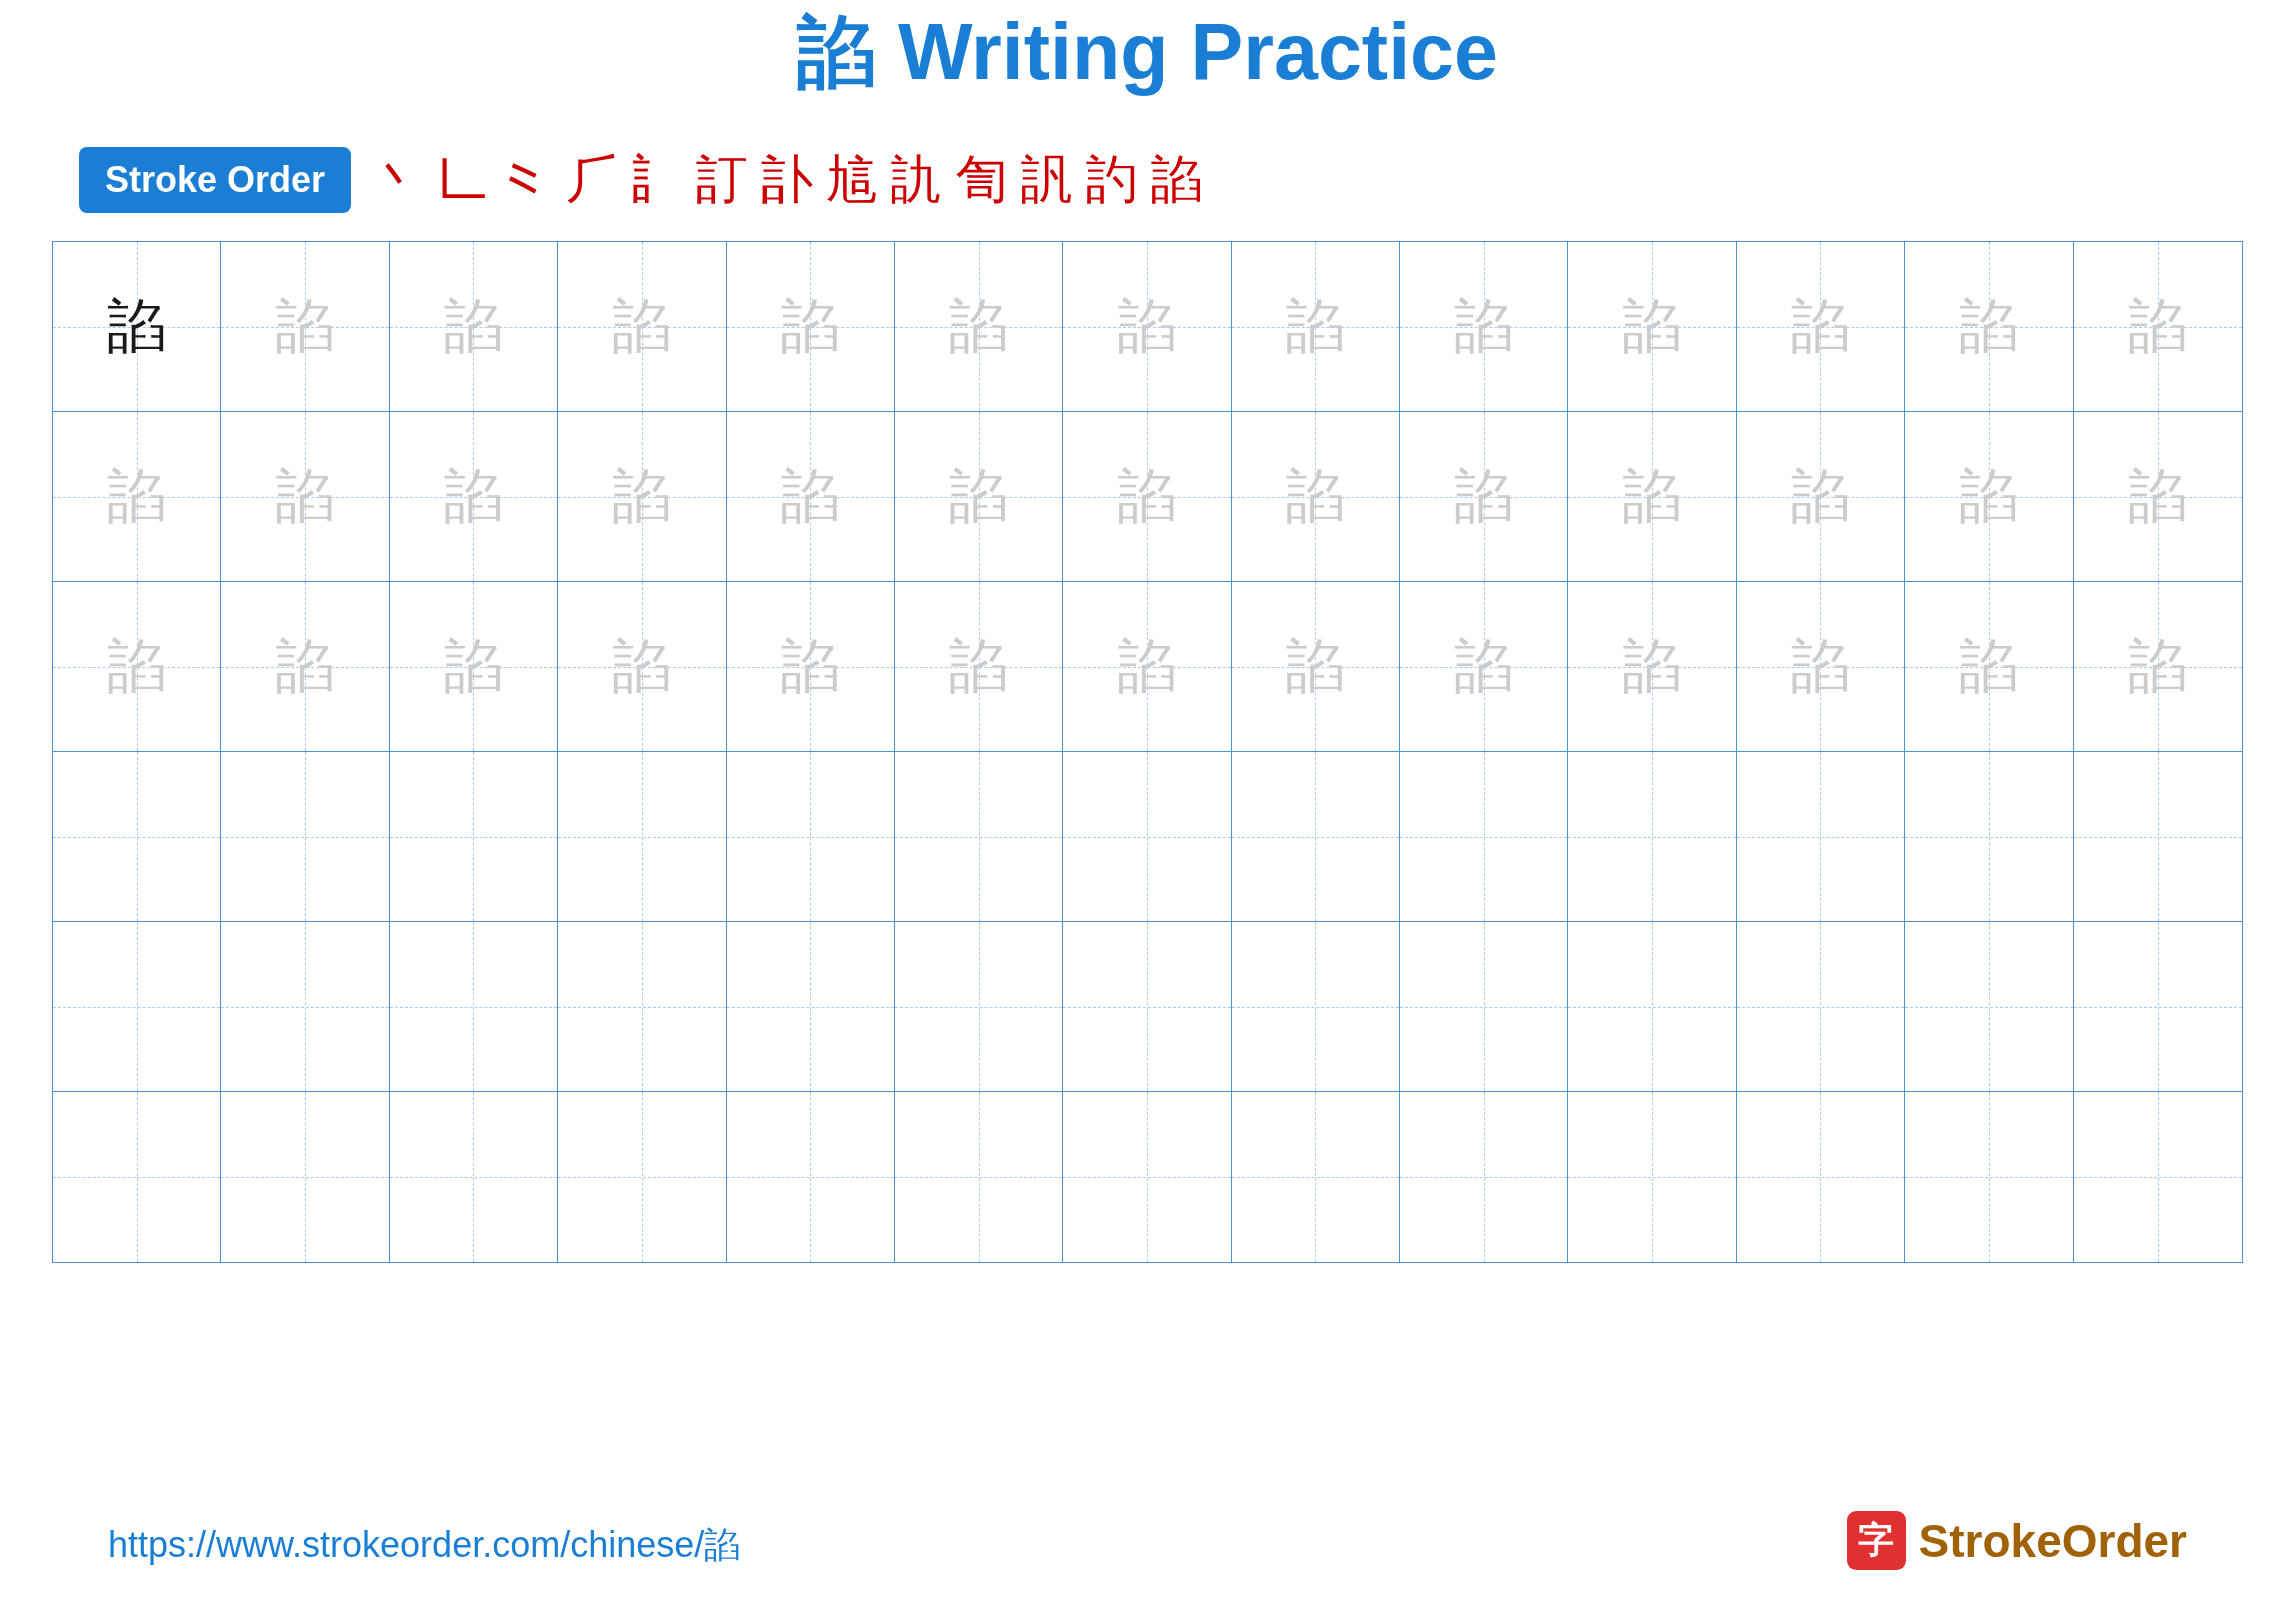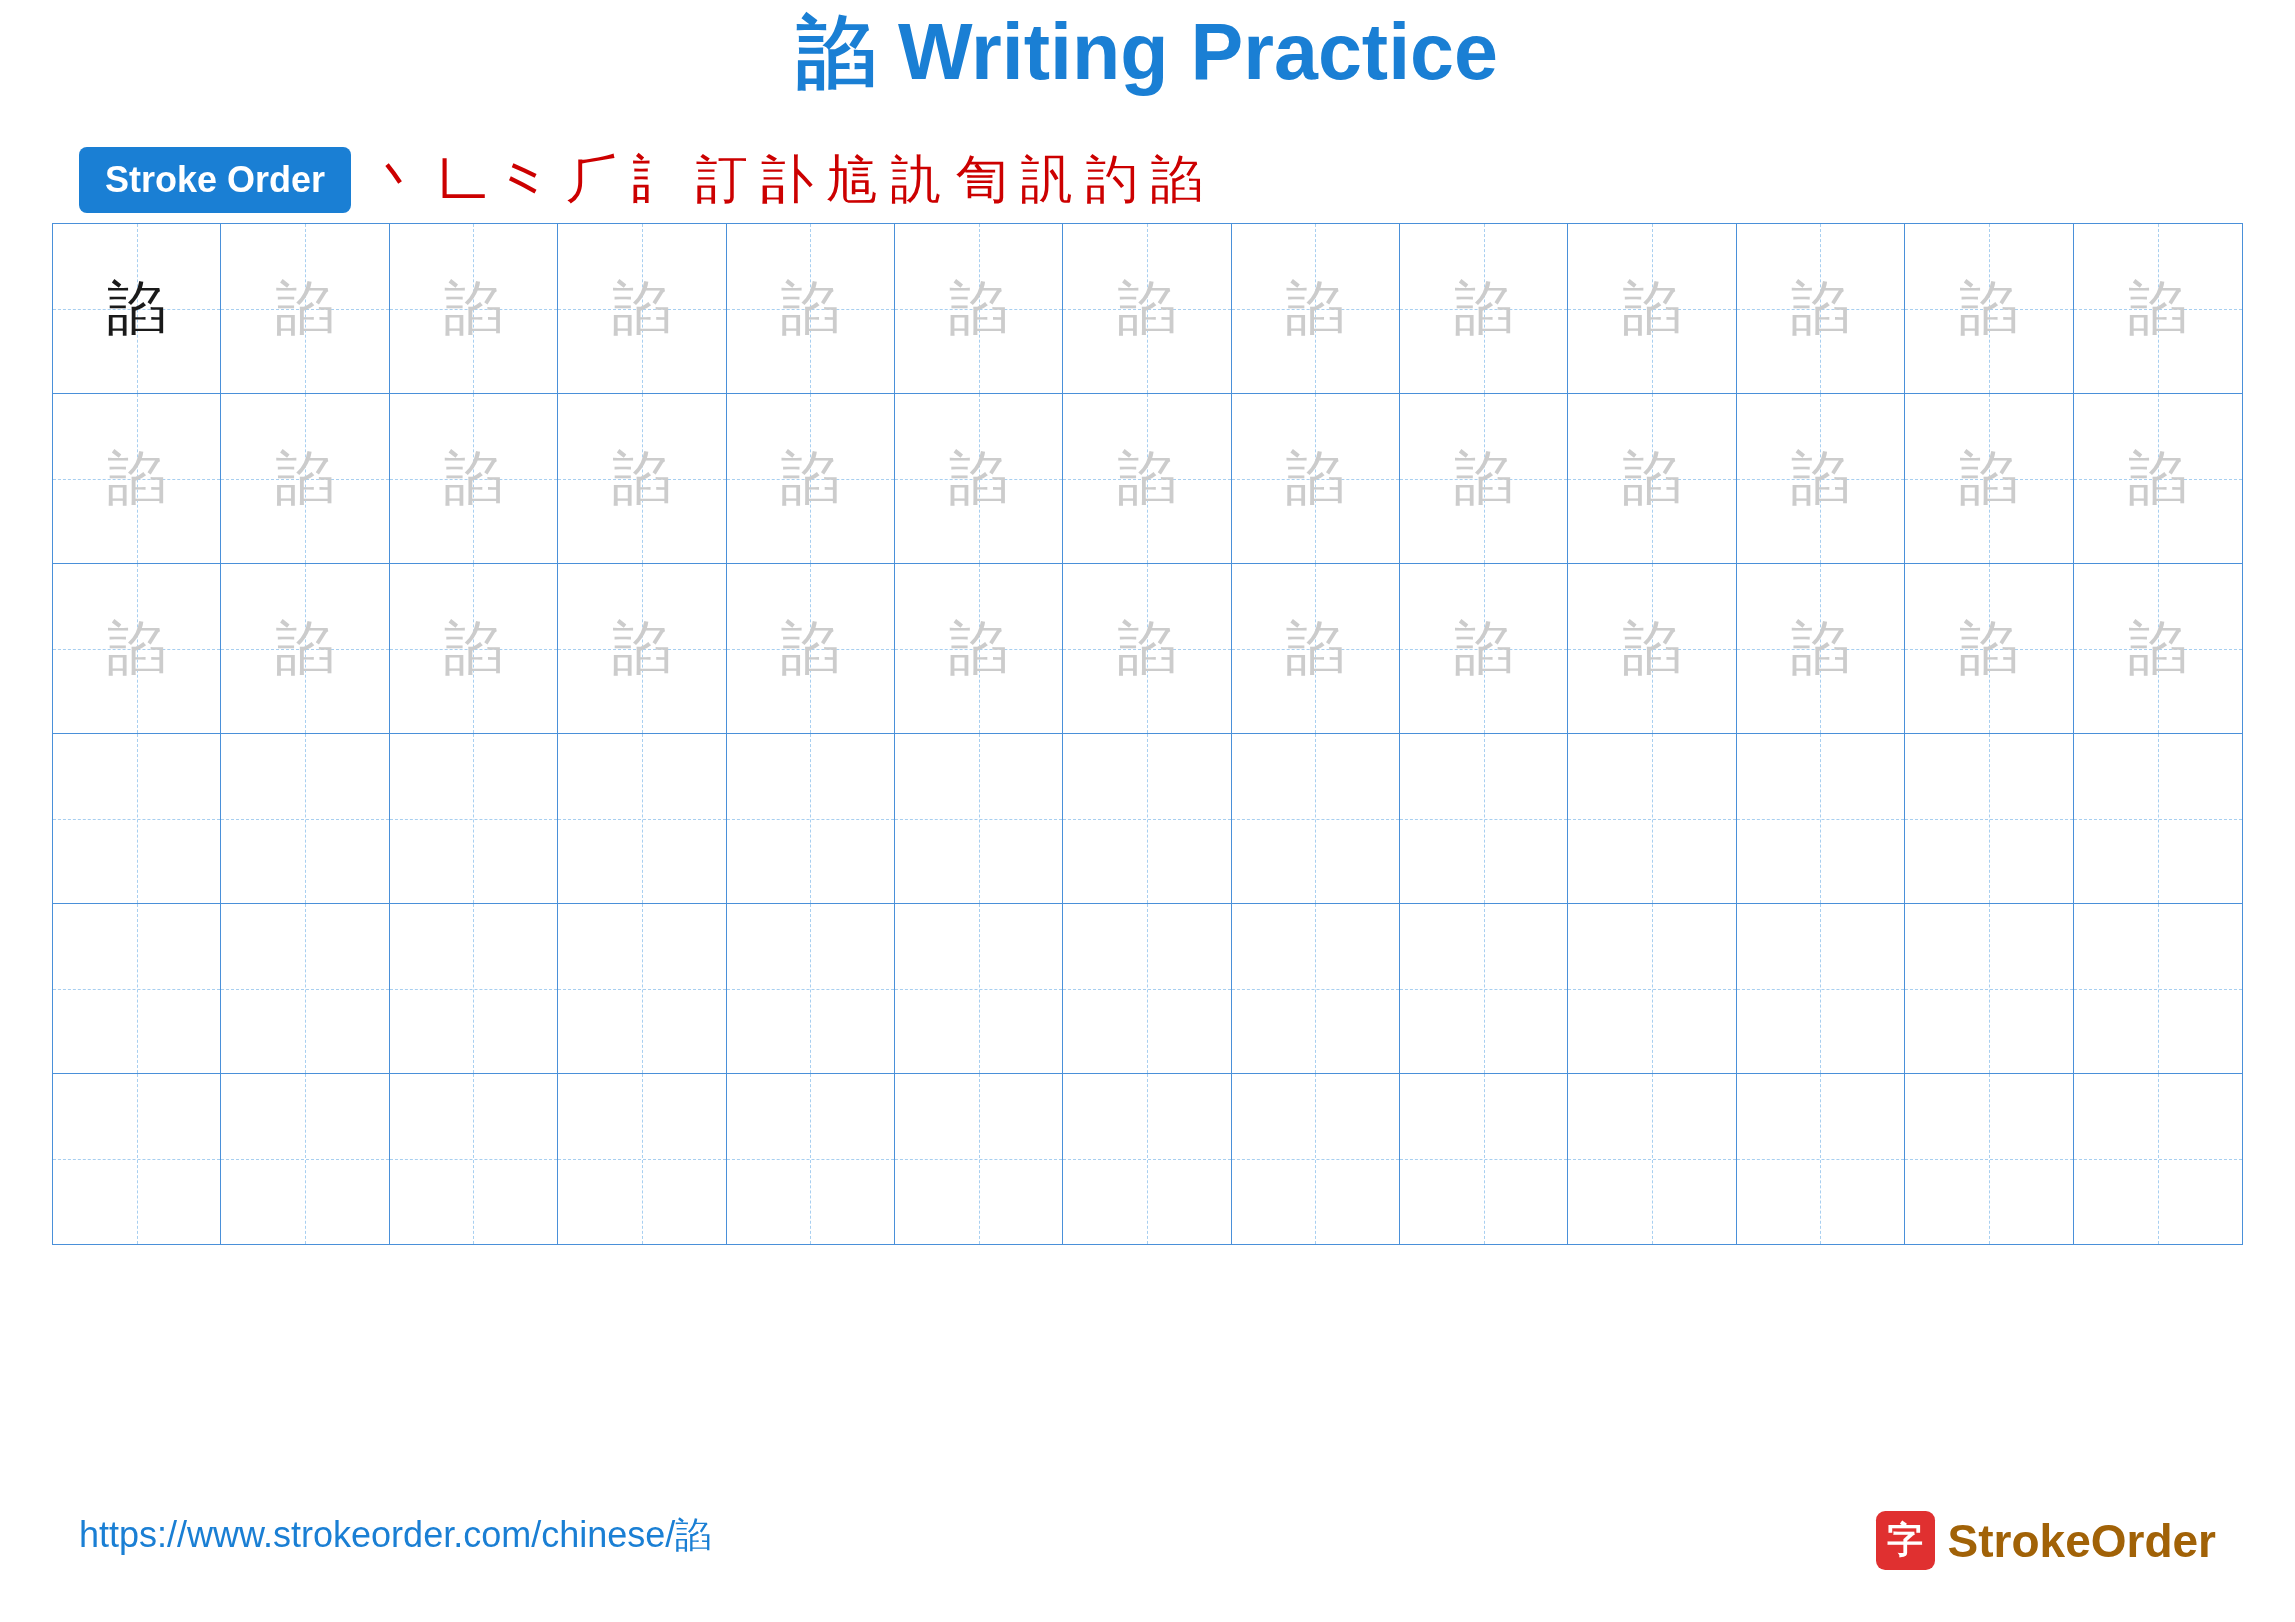--- a/index.html
+++ b/index.html
@@ -17,21 +17,21 @@
       padding-bottom: 39px;
       font-size: 79px;
       color: #1a7fd4;
       font-weight: bold;
     }
 
     .stroke-order-row {
       display: flex;
       align-items: center;
       padding: 0 79px;
-      margin-bottom: 8px;
+      margin-bottom: 26px;
       gap: 19.6px;
       text-align: center;
     }
 
     .stroke-order-badge {
       background: #1a7fd4;
       color: white;
       font-size: 36px;
       font-weight: bold;
       padding: 11.8px 26px;
@@ -121,23 +121,23 @@
       height: 170px;
     }
 
     
     .footer {
       position: absolute;
       bottom: 52px;
       left: 0;
       right: 0;
       display: flex;
-      align-items: flex-start;
+      align-items: flex-end;
       justify-content: space-between;
-      padding: 0 79px;
+      padding: 0 108px;
     }
 
     .footer-url {
       font-size: 36px;
       color: #1a7fd4;
     }
 
     .footer-logo {
       display: flex;
       align-items: center;

